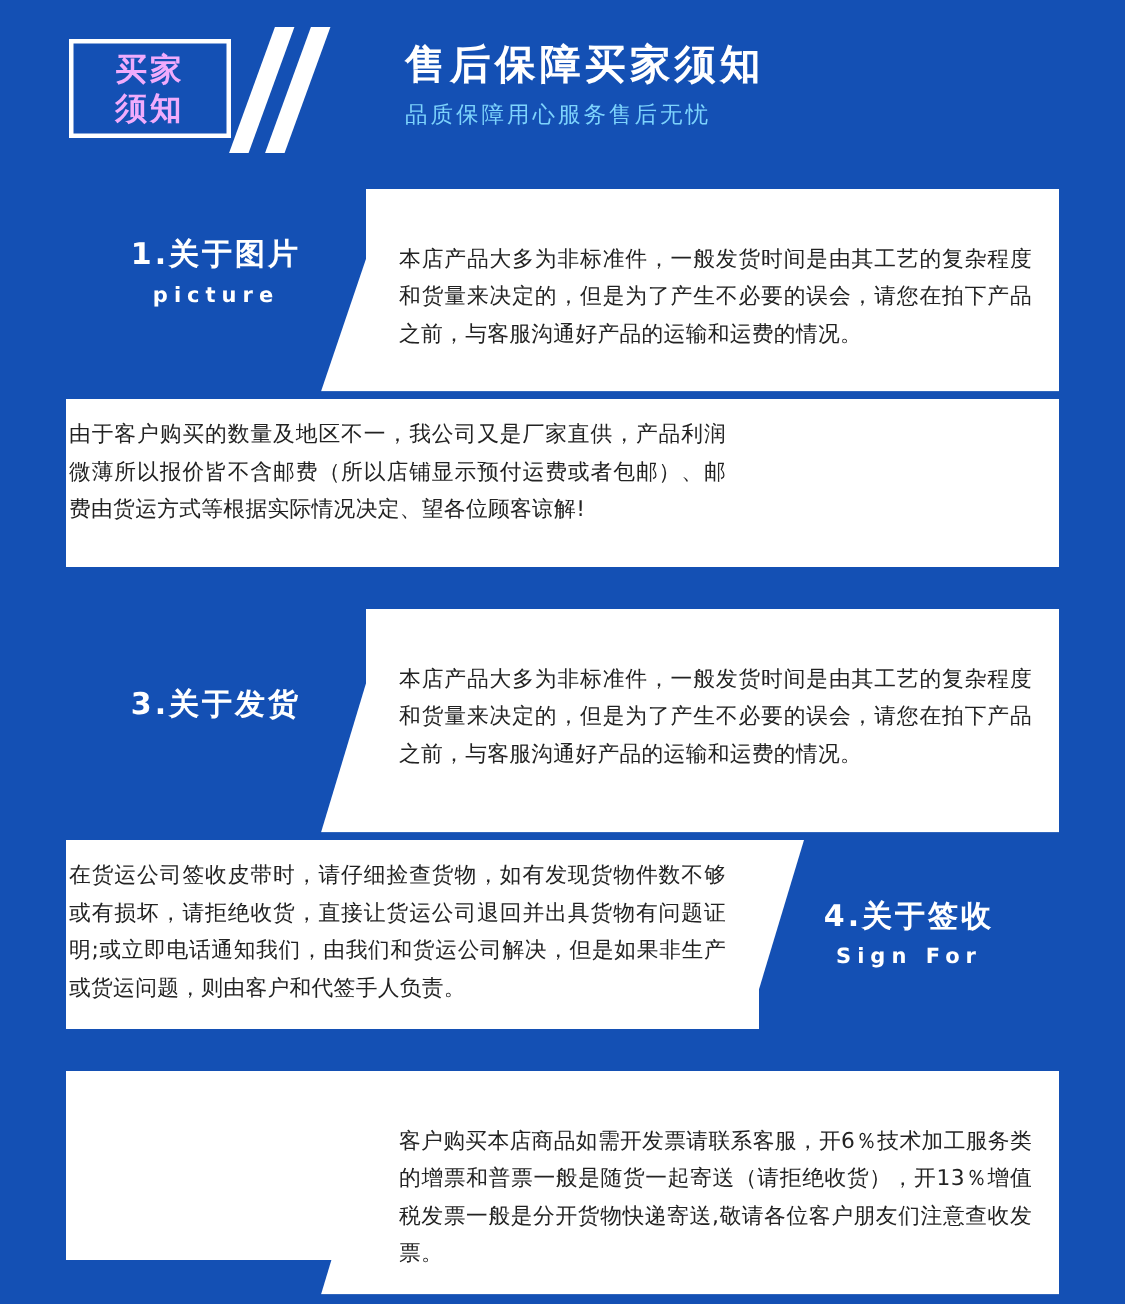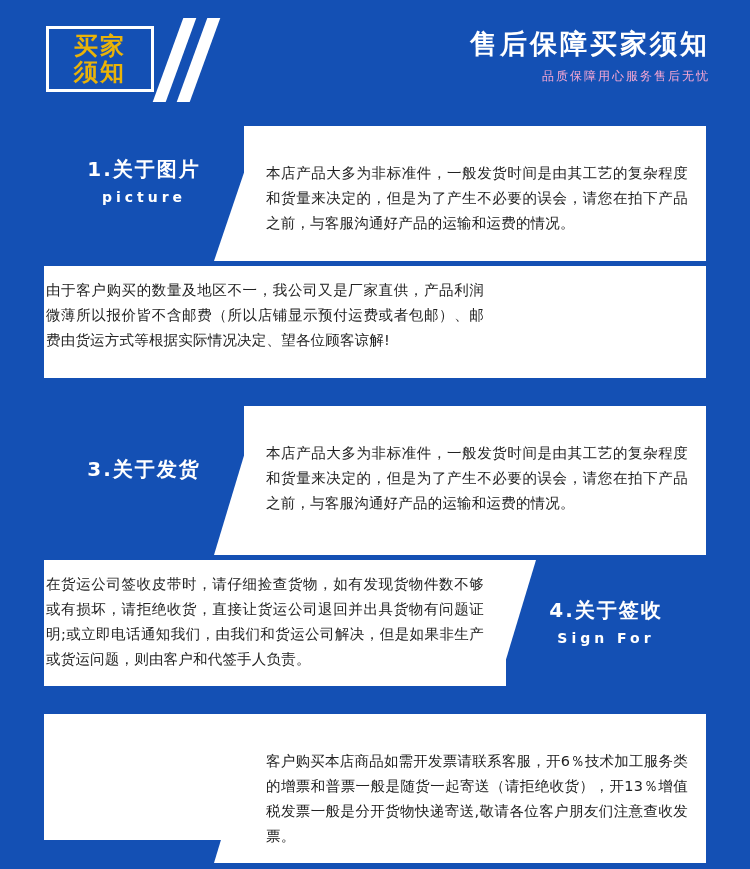--- a/index.html
+++ b/index.html
@@ -33,22 +33,22 @@
     width: 108px;
     height: 66px;
     border: 3px solid #ffffff;
     box-sizing: border-box;
     display: flex;
     flex-direction: column;
     align-items: center;
     justify-content: center;
   }
   .badge span {
-    color: #eab308;
-    font-size: 24px;
+    color: #f0abfc;
+    font-size: 21px;
     font-weight: bold;
     line-height: 26px;
     letter-spacing: 2px;
   }
   .slashes {
     position: absolute;
     left: 166px;
     top: 18px;
     width: 80px;
     height: 84px;
@@ -61,32 +61,32 @@
     background: #ffffff;
     transform: skewX(-20deg);
   }
   .slash.s1 { left: 2px; }
   .slash.s2 { left: 26px; }
   .header-titles {
     position: absolute;
     left: 270px;
     top: 26px;
     width: 440px;
-    text-align: right;
+    text-align: left;
   }
   .header-title {
     color: #ffffff;
     font-size: 27px;
     font-weight: bold;
     letter-spacing: 3px;
     line-height: 36px;
   }
   .header-sub {
-    color: #f9a8d4;
-    font-size: 12px;
+    color: #7dd3fc;
+    font-size: 15px;
     letter-spacing: 2px;
     line-height: 28px;
   }
 
   
   .rows {
     position: relative;
     padding: 8px 0 0 0;
   }
   .row {

